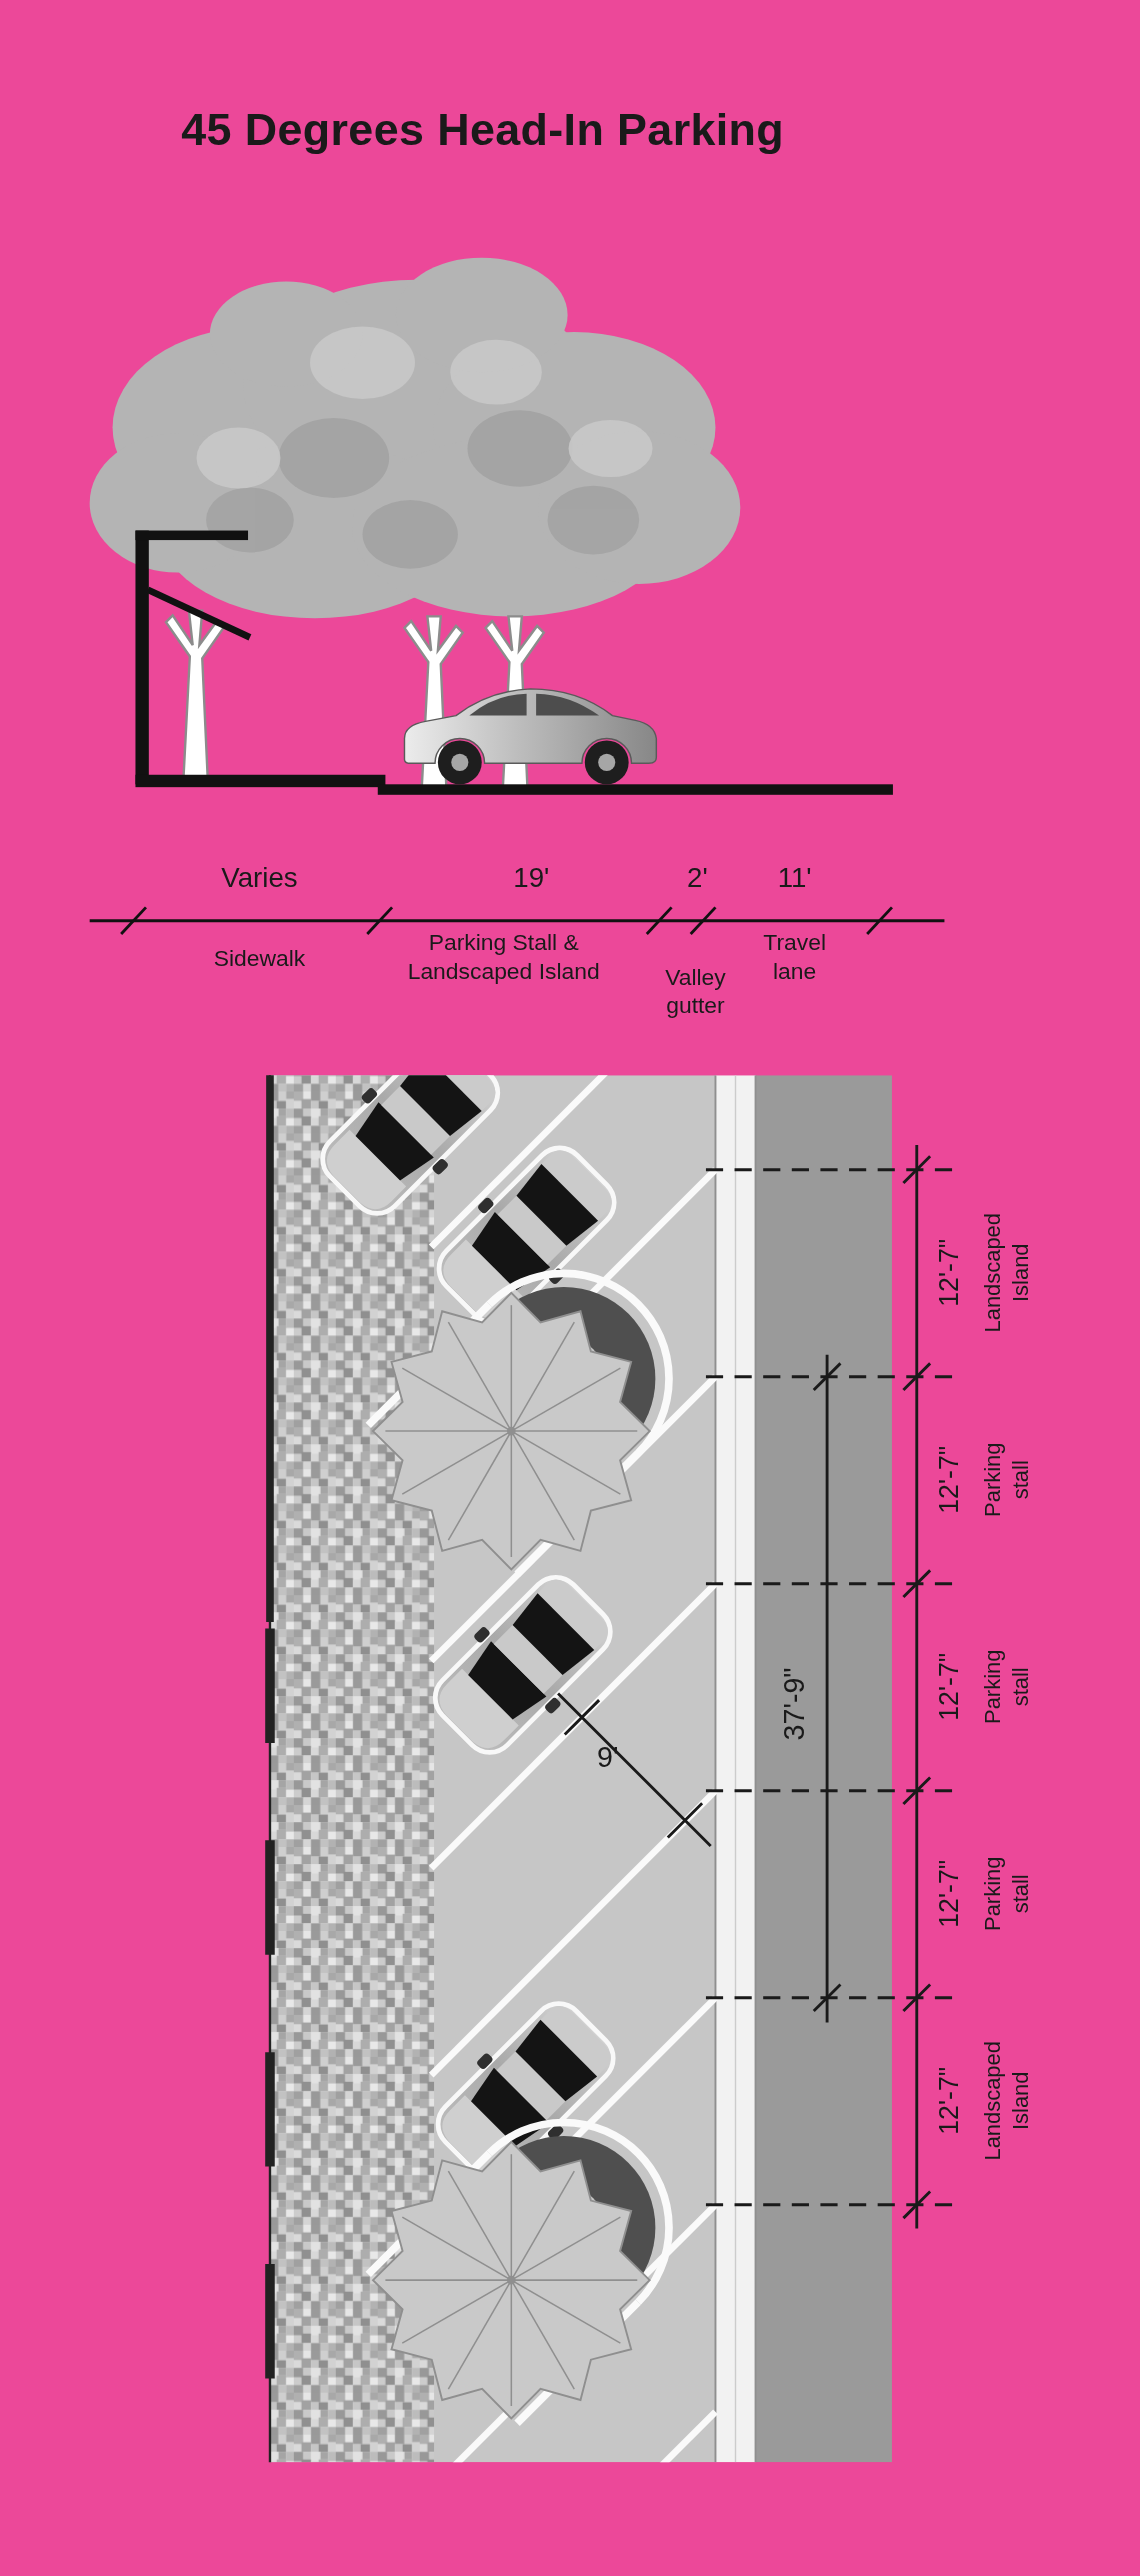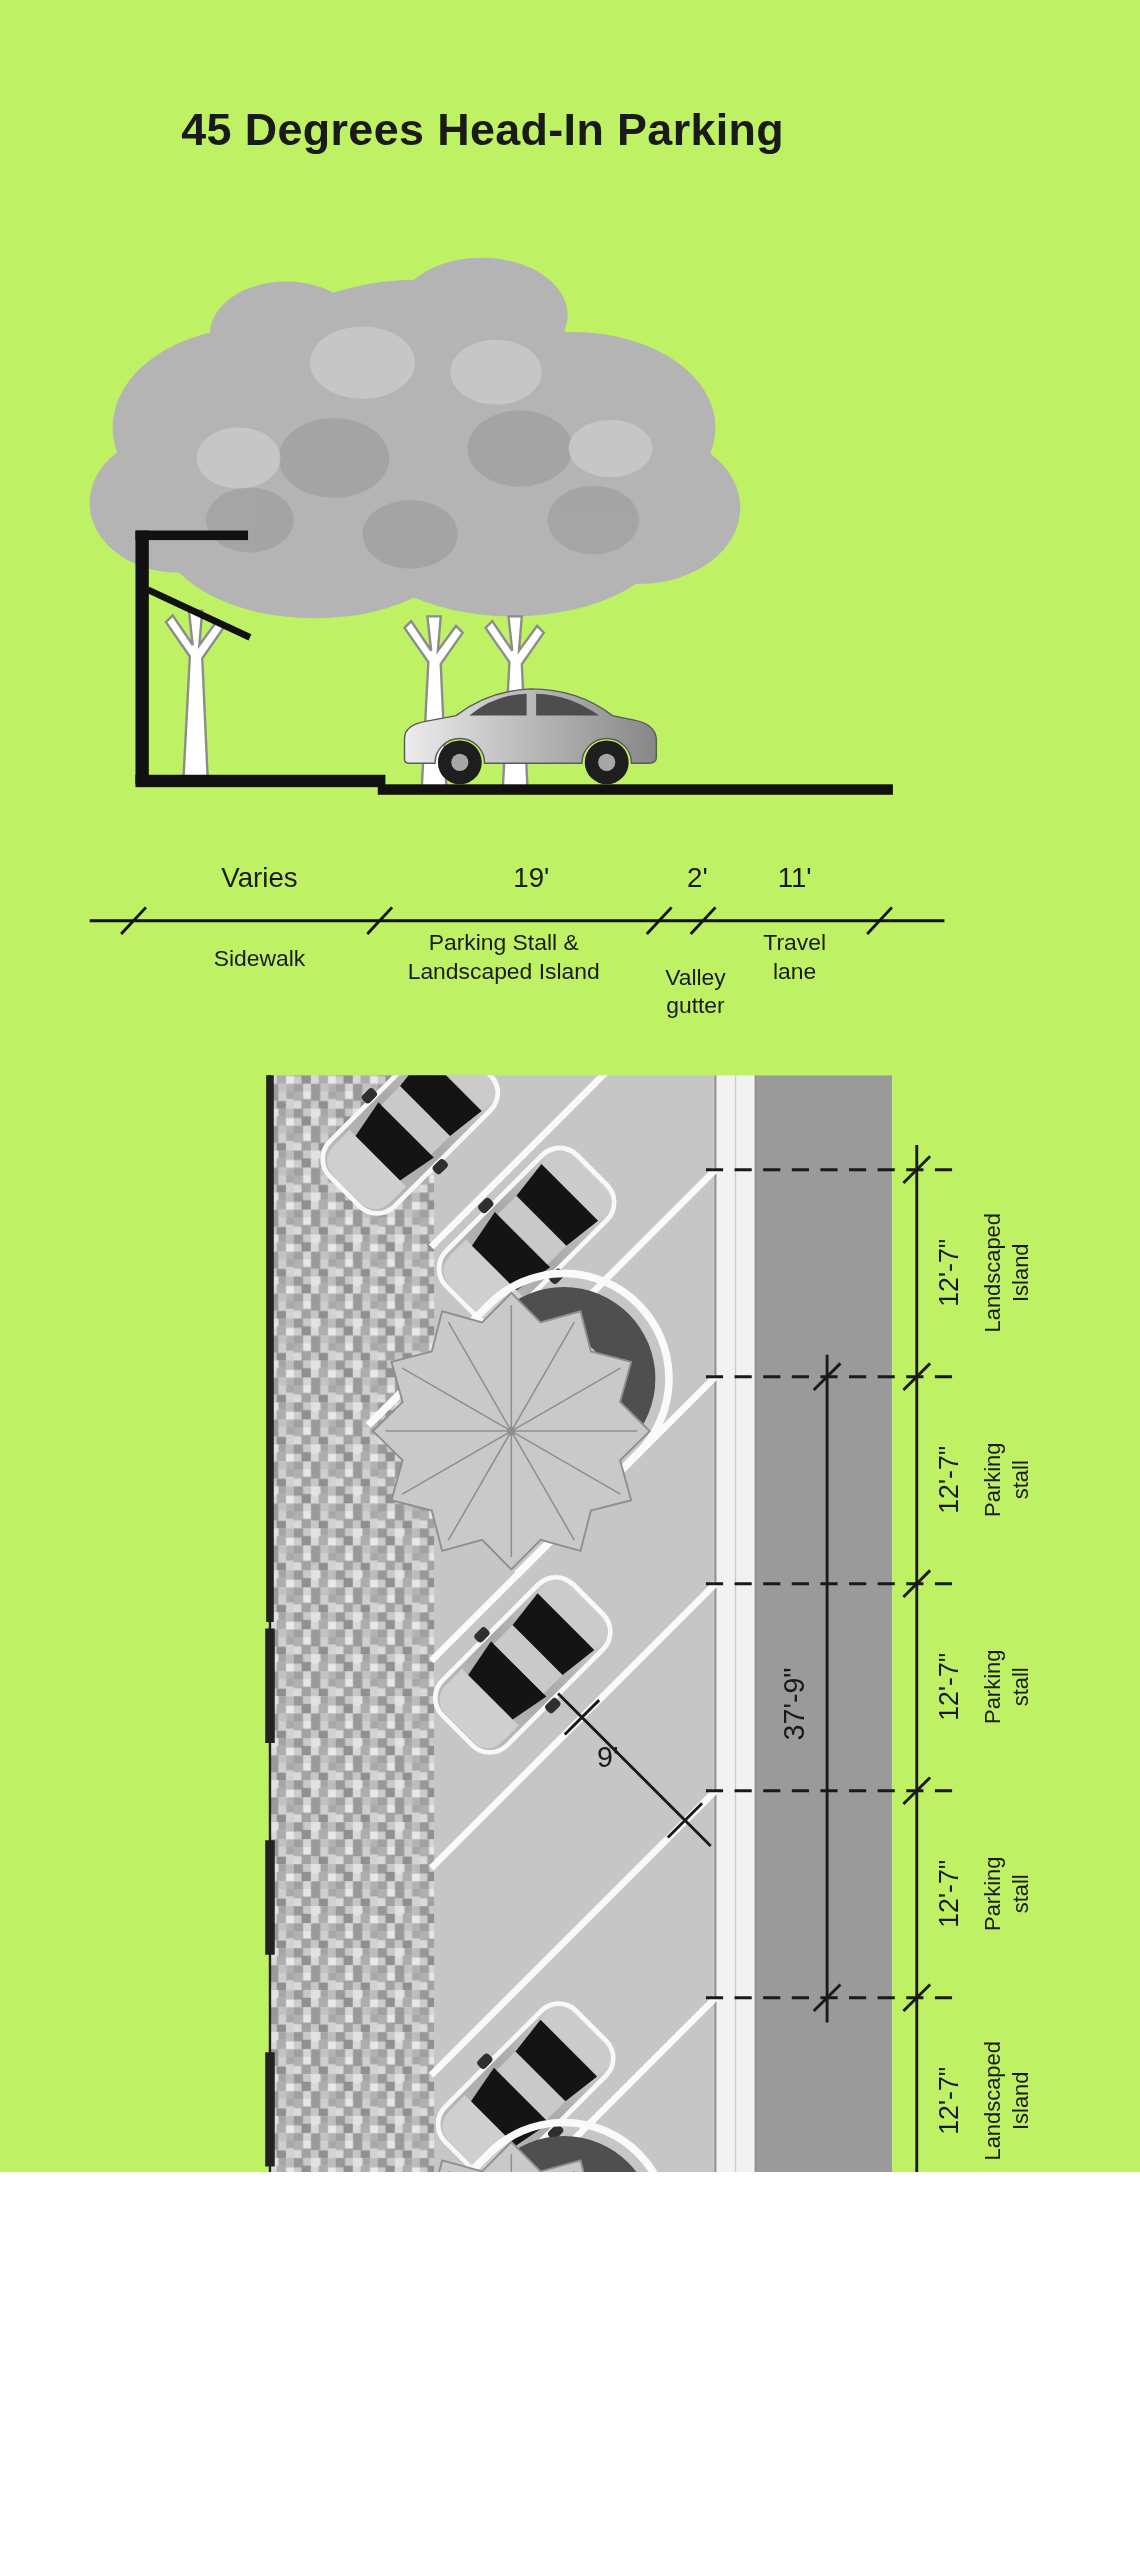--- a/index.html
+++ b/index.html
@@ -1,16 +1,16 @@
 <!DOCTYPE html>
 <html><head>
 <meta charset="utf-8">
 <style>
   html,body{margin:0;padding:0;background:#ffffff;}
-  .page{position:relative;width:1140px;height:2172px;background:#bef264;overflow:hidden;}
+  .page{position:relative;width:1140px;height:2576px;background:#ec4899;overflow:hidden;}
   svg{display:block;}
   text{font-family:"Liberation Sans", sans-serif;fill:#1a1a1a;}
   .title-text{font-size:47px;font-weight:600;letter-spacing:.4px;}
   .dim-value{font-size:29px;}
   .dim-label{font-size:24px;}
   .rot-dim{font-size:28px;}
   .rot-label{font-size:23px;}
   .free-dim{font-size:30px;}
 </style>
 </head>

